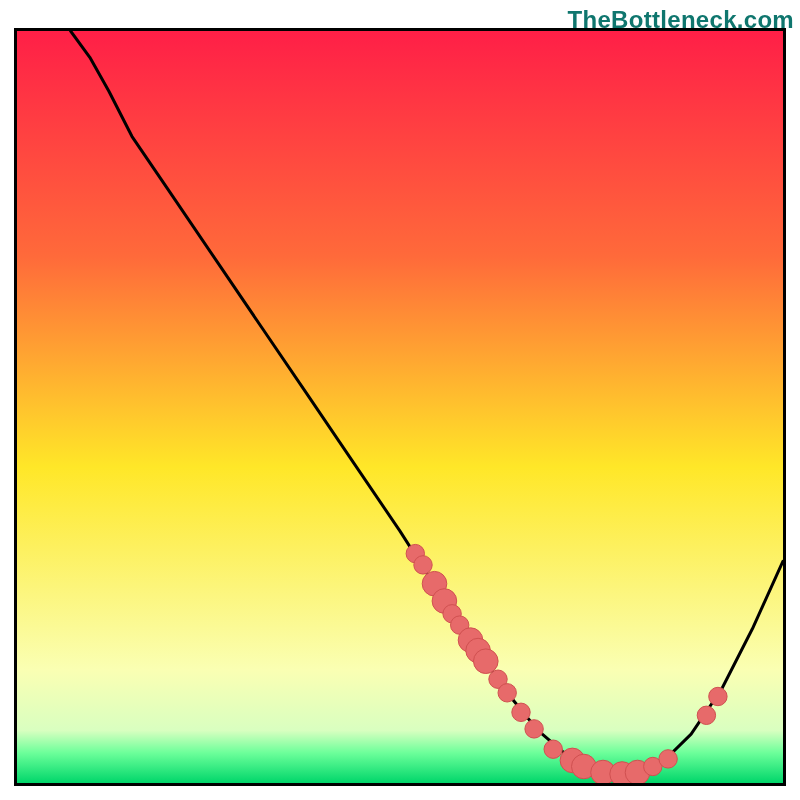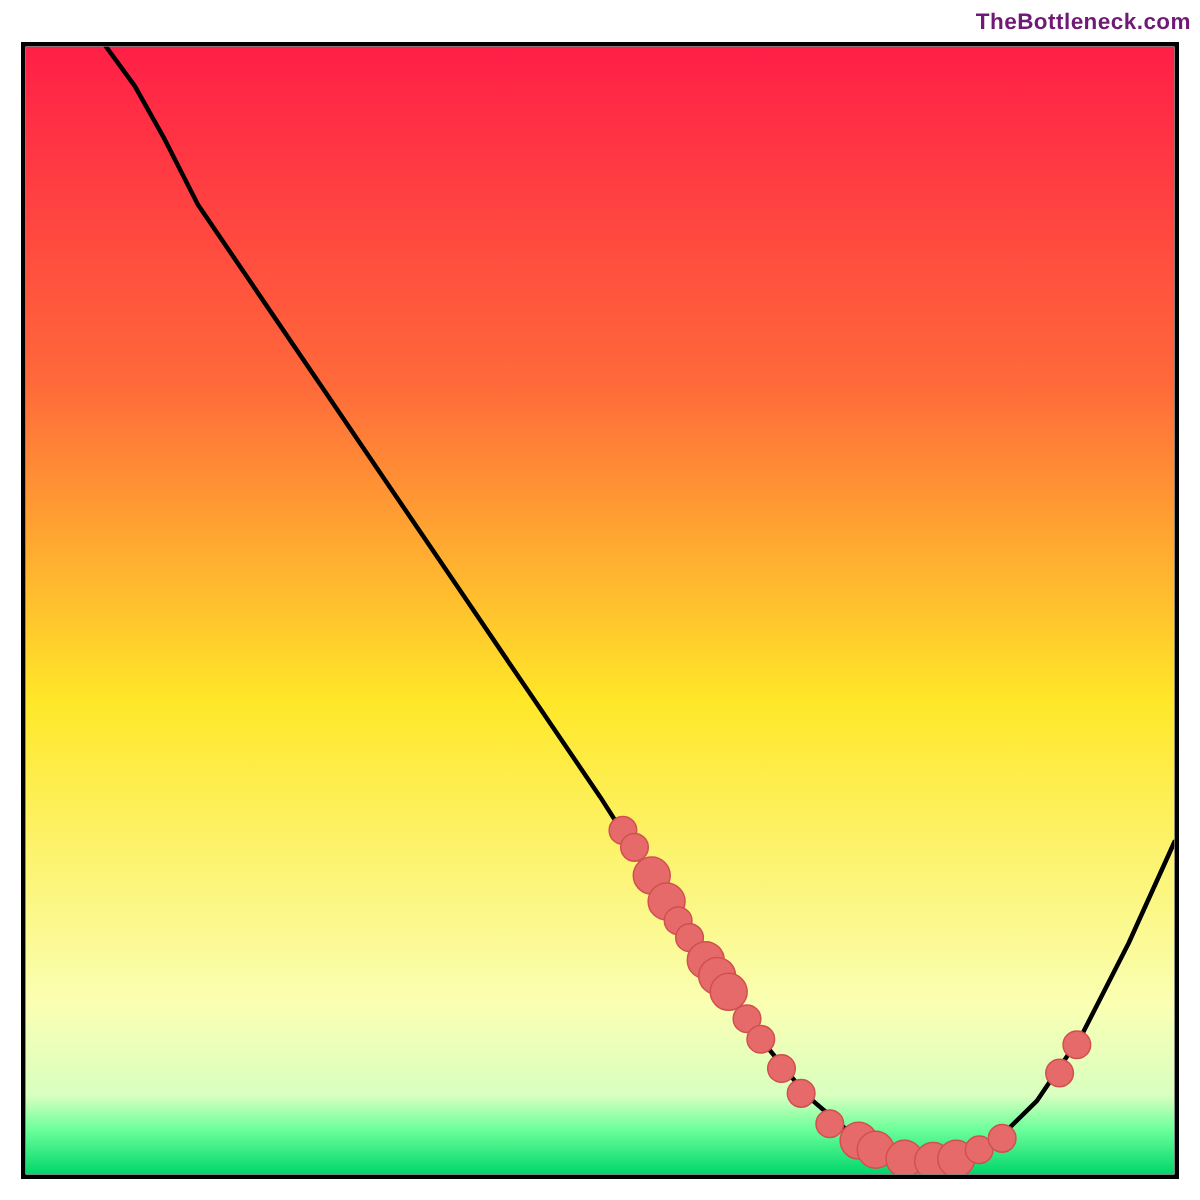--- a/index.html
+++ b/index.html
@@ -12,23 +12,23 @@
   }
   .container {
     position: relative;
     width: 800px;
     height: 800px;
   }
   .attribution {
     position: absolute;
     top: 6px;
     right: 6px;
-    font-size: 15px;
+    font-size: 24px;
     font-weight: 600;
-    color: #701a75;
+    color: #0f766e;
     letter-spacing: 0.3px;
   }
   .plot-frame {
     position: absolute;
     left: 14px;
     top: 28px;
     width: 772px;
     height: 758px;
     border: 3px solid #000000;
     box-sizing: border-box;

